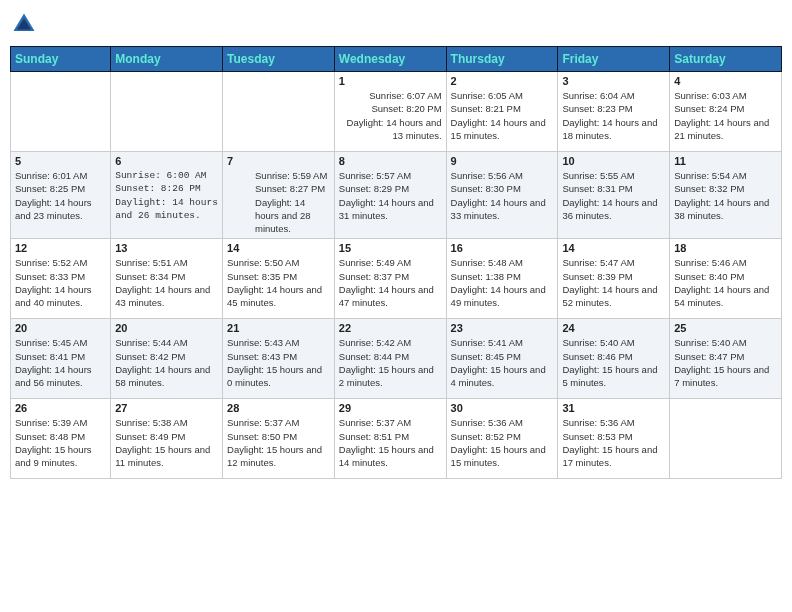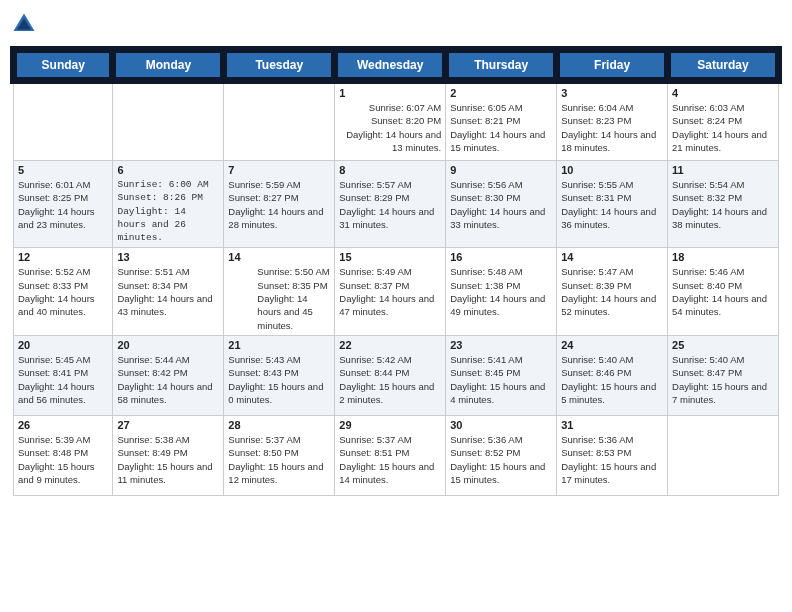--- a/index.html
+++ b/index.html
@@ -44,25 +44,25 @@
       font-size: 14px;
       color: #444;
     }
     table {
       width: 100%;
       border-collapse: collapse;
       table-layout: fixed;
     }
     th {
       background-color: #2b6cb0;
-      color: #ffffff;
+      color: #5eead4;
       font-size: 12px;
       padding: 5px 4px;
-      text-align: center;
-      border: 7px solid #0f172a;
+      text-align: left;
+      border: 1px solid #0f172a;
     }
     td {
       border: 1px solid #ccc;
       vertical-align: top;
       padding: 3px 4px;
       font-size: 10px;
       color: #222;
       height: 80px;
     }
     td.empty {
@@ -156,21 +156,21 @@
 Daylight: 14 hours and 23 minutes.</div>
         </td>
         <td>
           <div class="day-num">6</div>
           <div class="day-detail" style="white-space: pre-line; font-family: Liberation Mono, monospace;">Sunrise: 6:00 AM
 Sunset: 8:26 PM
 Daylight: 14 hours and 26 minutes.</div>
         </td>
         <td>
           <div class="day-num">7</div>
-          <div class="day-detail" style="white-space: pre-line;">Sunrise: 5:59 AM
+          <div class="day-detail" style="white-space: pre-line; margin-left: 28px;">Sunrise: 5:59 AM
 Sunset: 8:27 PM
 Daylight: 14 hours and 28 minutes.</div>
         </td>
         <td>
           <div class="day-num">8</div>
           <div class="day-detail" style="white-space: pre-line;">Sunrise: 5:57 AM
 Sunset: 8:29 PM
 Daylight: 14 hours and 31 minutes.</div>
         </td>
         <td>
@@ -200,21 +200,21 @@
 Daylight: 14 hours and 40 minutes.</div>
         </td>
         <td>
           <div class="day-num">13</div>
           <div class="day-detail" style="white-space: pre-line;">Sunrise: 5:51 AM
 Sunset: 8:34 PM
 Daylight: 14 hours and 43 minutes.</div>
         </td>
         <td>
           <div class="day-num">14</div>
-          <div class="day-detail" style="white-space: pre-line; margin-left: 29px;">Sunrise: 5:50 AM
+          <div class="day-detail" style="white-space: pre-line;">Sunrise: 5:50 AM
 Sunset: 8:35 PM
 Daylight: 14 hours and 45 minutes.</div>
         </td>
         <td>
           <div class="day-num">15</div>
           <div class="day-detail" style="white-space: pre-line;">Sunrise: 5:49 AM
 Sunset: 8:37 PM
 Daylight: 14 hours and 47 minutes.</div>
         </td>
         <td>

